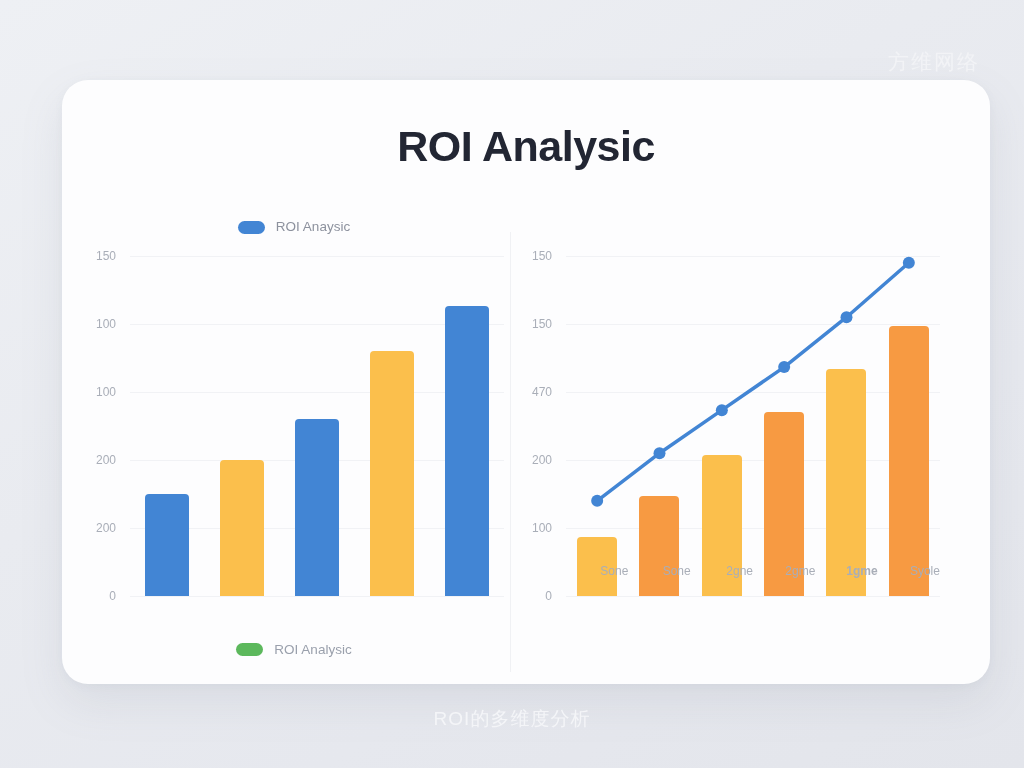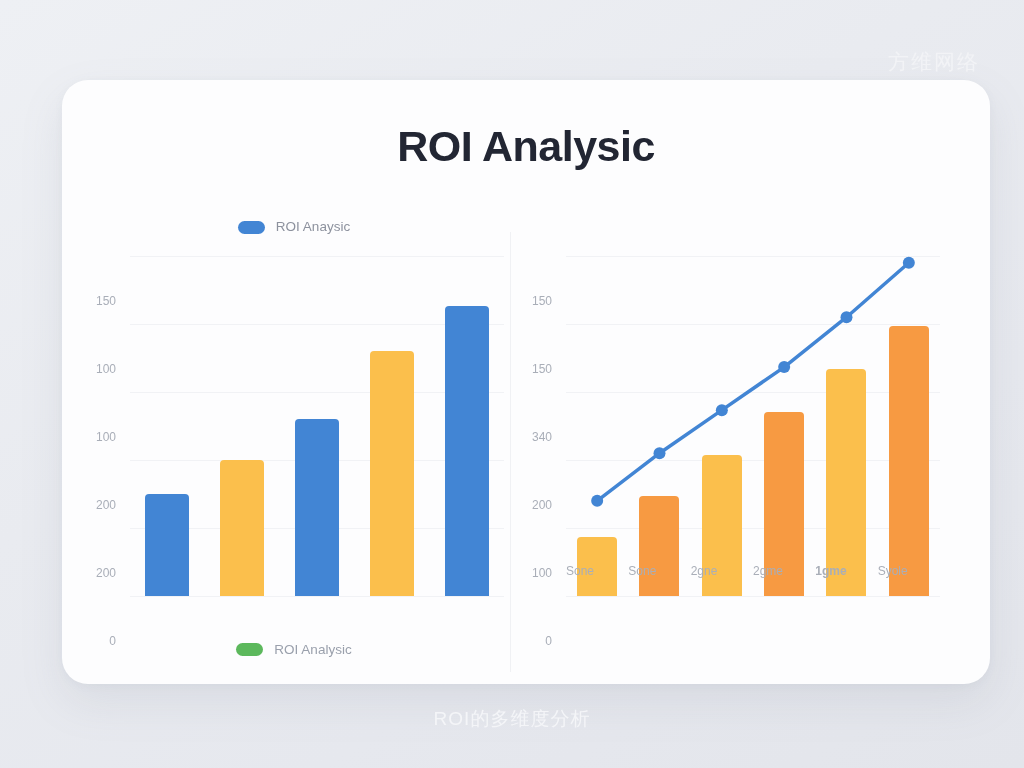--- a/index.html
+++ b/index.html
@@ -135,21 +135,20 @@
     width: 46px;
     height: 100%;
   }
   .ytick {
     position: absolute;
     right: 8px;
     transform: translateY(-50%);
     font-size: 12px;
     color: #a9aeb8;
     white-space: nowrap;
-    margin-top: 45px;
   }
   .grid-area {
     position: absolute;
     left: 52px;
     right: 6px;
     top: 0;
     bottom: 0;
   }
   .gridline {
     position: absolute;
@@ -185,21 +184,21 @@
     position: absolute;
     left: 52px;
     right: 6px;
     top: 352px;
     display: flex;
     justify-content: space-around;
   }
   .xtick {
     font-size: 12px;
     color: #a9aeb8;
-    text-align: left;
+    text-align: right;
     white-space: nowrap;
   }
 </style>
 </head>
 <body>
 
 <div id="watermark">方维网络</div>
 
 <div id="card">
 
@@ -248,21 +247,21 @@
     </div>
   </div>
 
   <div class="panel" id="panel-right">
 
 
     <div class="plot">
       <div class="yaxis" id="right-yaxis">
           <div class="ytick" style="top: 0px;">150</div>
           <div class="ytick" style="top: 68px;">150</div>
-          <div class="ytick" style="top: 136px;">340</div>
+          <div class="ytick" style="top: 136px;">470</div>
           <div class="ytick" style="top: 204px;">200</div>
           <div class="ytick" style="top: 272px;">100</div>
           <div class="ytick" style="top: 340px;">0</div>
         </div>
       <div class="grid-area">
         <div id="right-gridlines">
             <div class="gridline" style="top: 0px;"></div>
             <div class="gridline" style="top: 68px;"></div>
             <div class="gridline" style="top: 136px;"></div>
             <div class="gridline" style="top: 204px;"></div>

